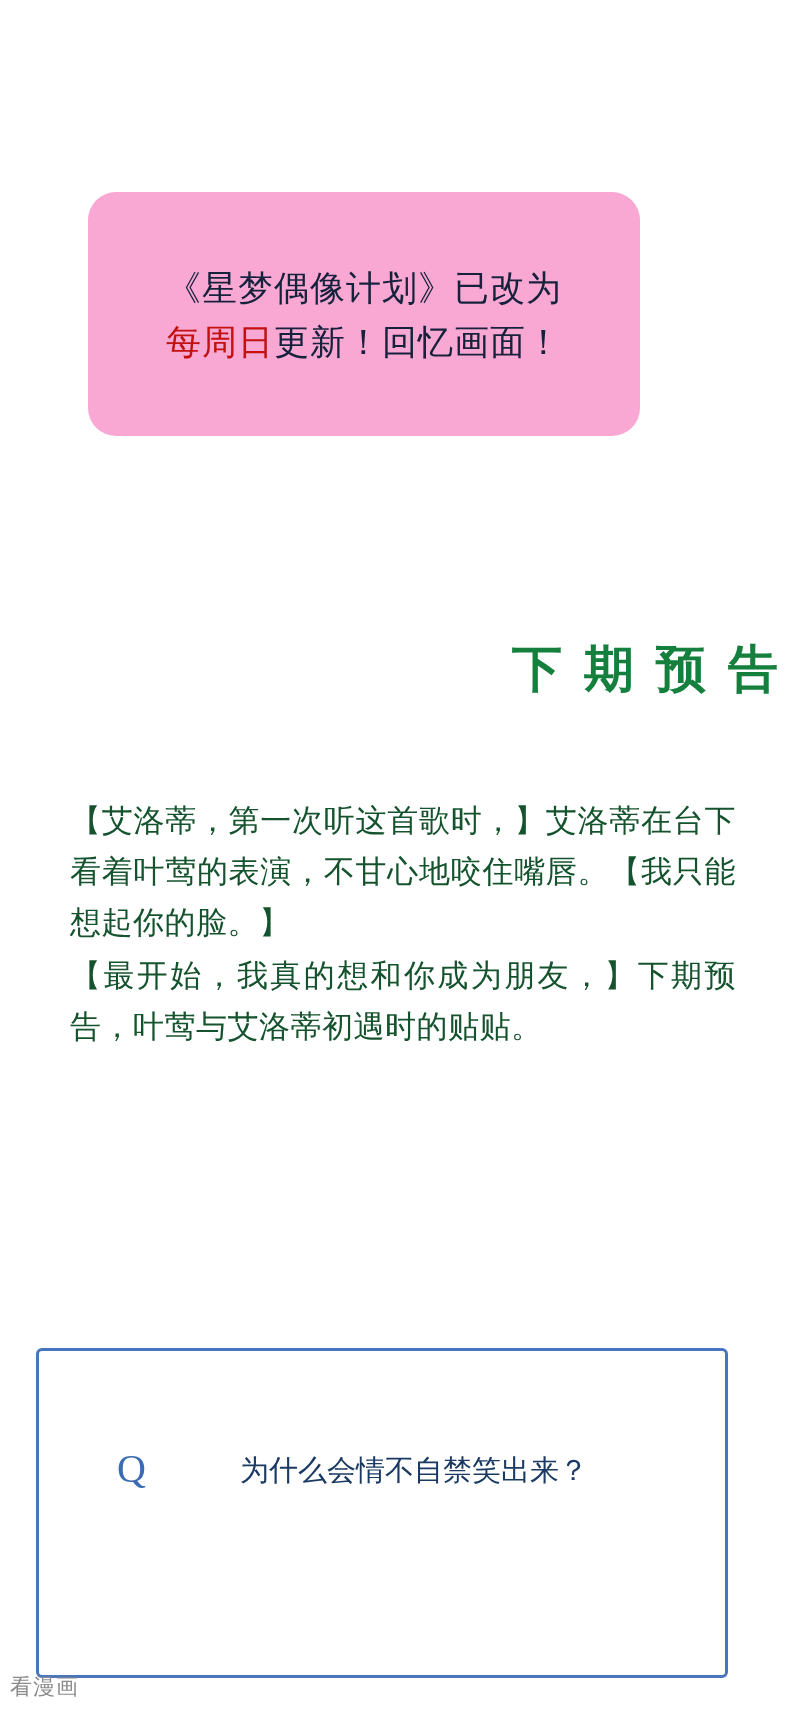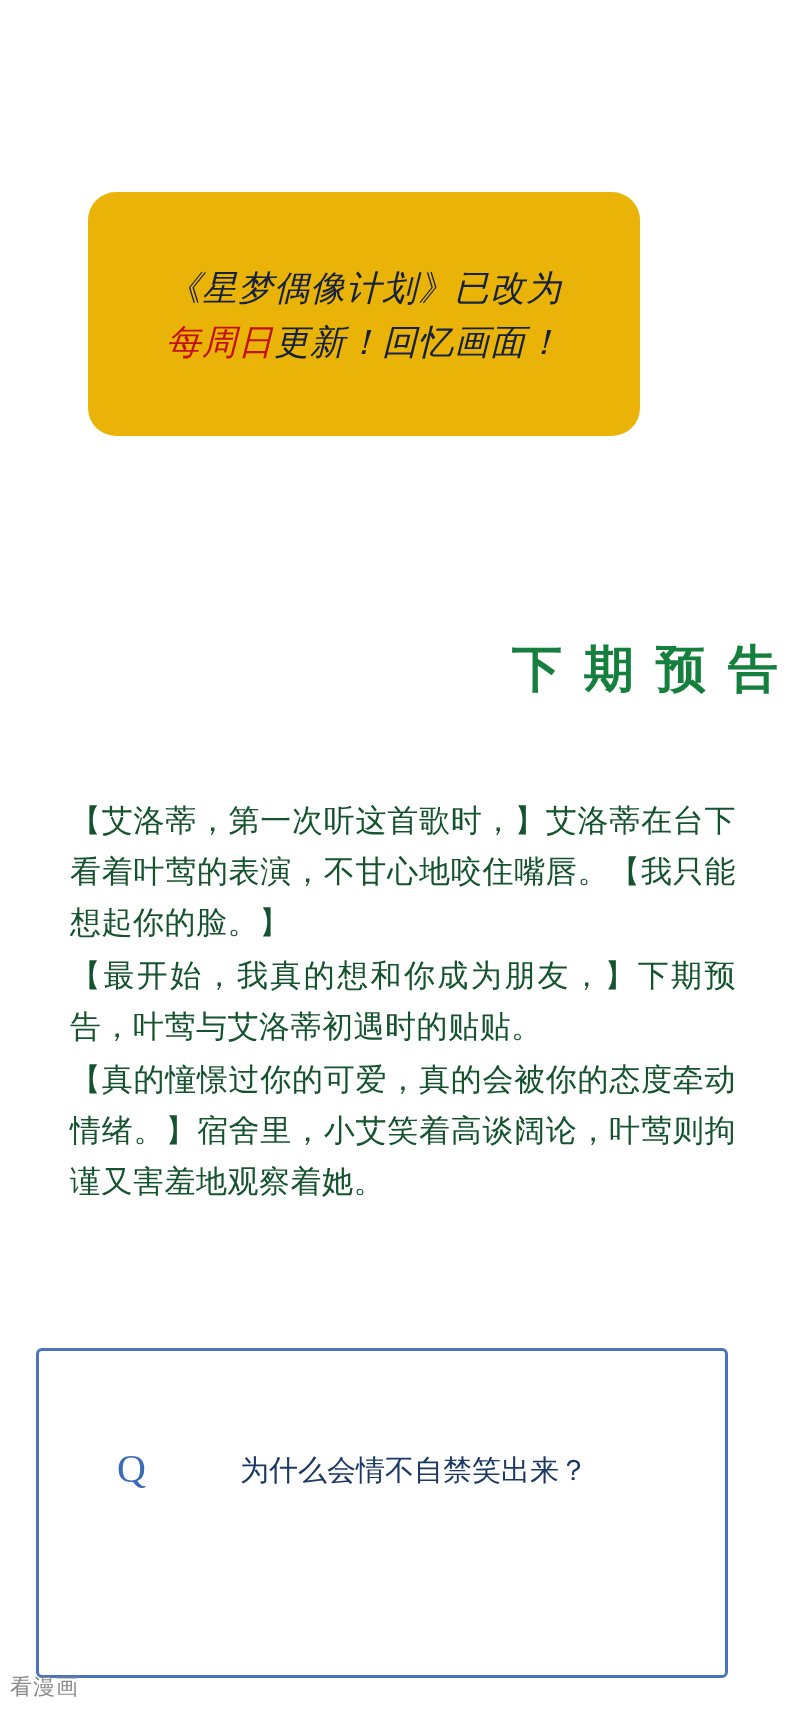--- a/index.html
+++ b/index.html
@@ -17,23 +17,22 @@
     background: #ffffff;
   }
 
   
   .notice-banner {
     position: absolute;
     left: 88px;
     top: 192px;
     width: 552px;
     height: 244px;
-    background: #eab308;
+    background: #f9a8d4;
     border-radius: 28px;
-    font-style: italic;
   }
   .notice-lines {
     position: absolute;
     left: 0;
     top: 70px;
     width: 100%;
     text-align: center;
   }
   .notice-line {
     font-family: "Liberation Serif", serif;
@@ -133,21 +132,20 @@
       <div class="notice-line">《星梦偶像计划》已改为</div>
       <div class="notice-line"><span class="hl">每周日</span><span>更新！回忆画面！</span></div>
     </div>
   </div>
 
   <div class="section-title">下期预告</div>
 
   <div class="preview-body">
     <p>【艾洛蒂，第一次听这首歌时，】艾洛蒂在台下看着叶莺的表演，不甘心地咬住嘴唇。【我只能想起你的脸。】</p>
     <p>【最开始，我真的想和你成为朋友，】下期预告，叶莺与艾洛蒂初遇时的贴贴。</p>
-    <p>【真的憧憬过你的可爱，真的会被你的态度牵动情绪。】宿舍里，小艾笑着高谈阔论，叶莺则拘谨又害羞地观察着她。</p>
   </div>
 
   <div class="question-box">
     <div class="question-inner">
       <span class="q-mark">Q</span>
       <div class="q-text">
         <span class="l2">为什么会情不自禁笑出来？</span>
       </div>
     </div>
   </div>

